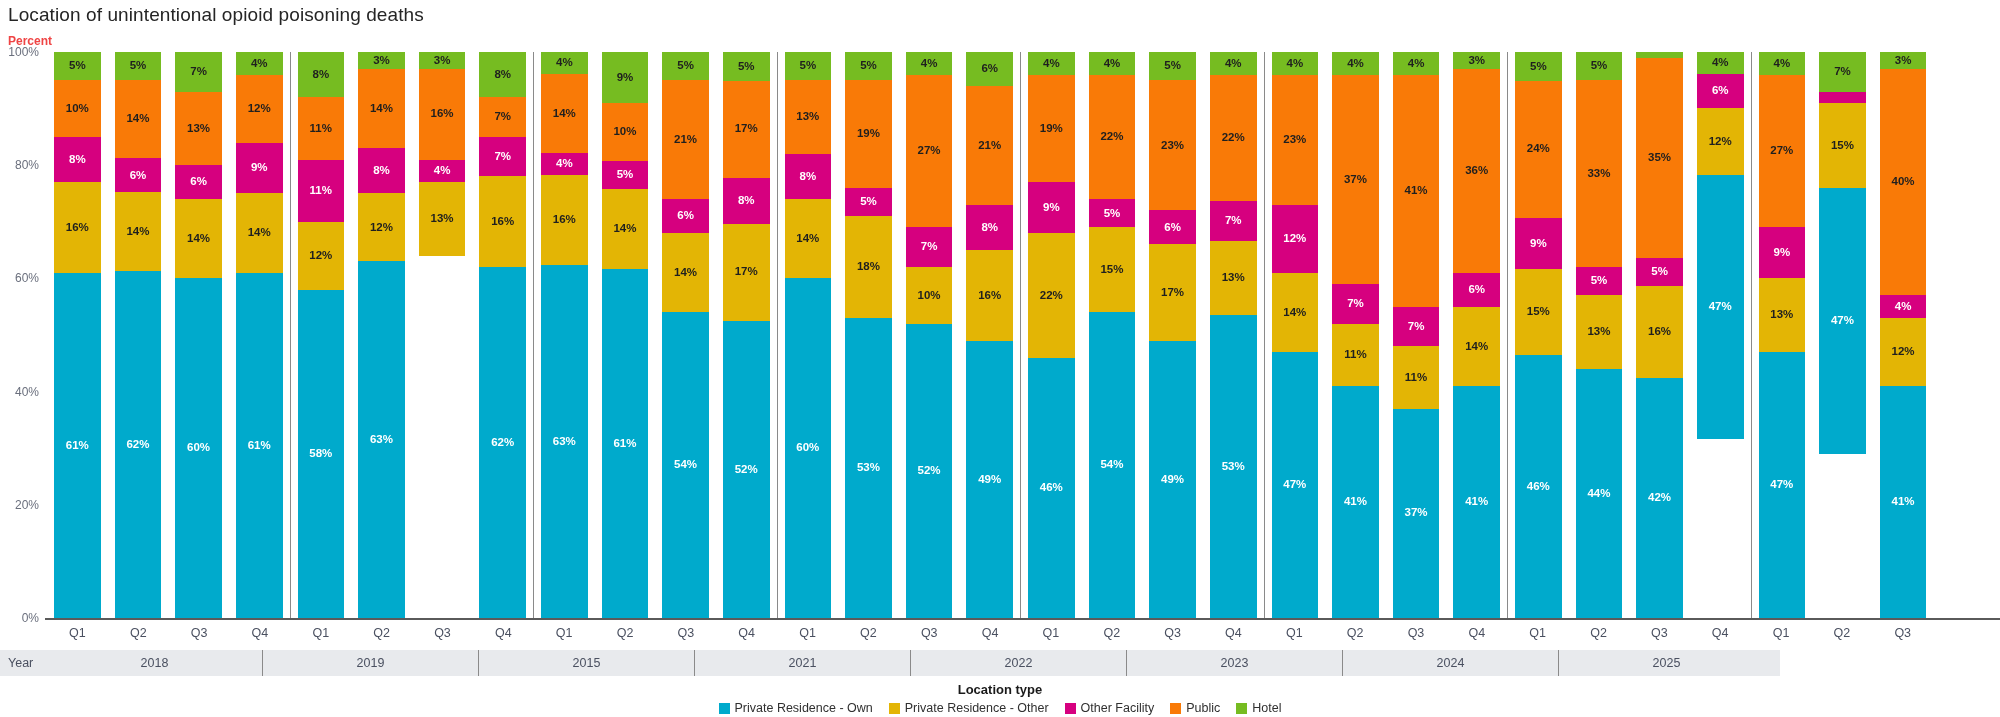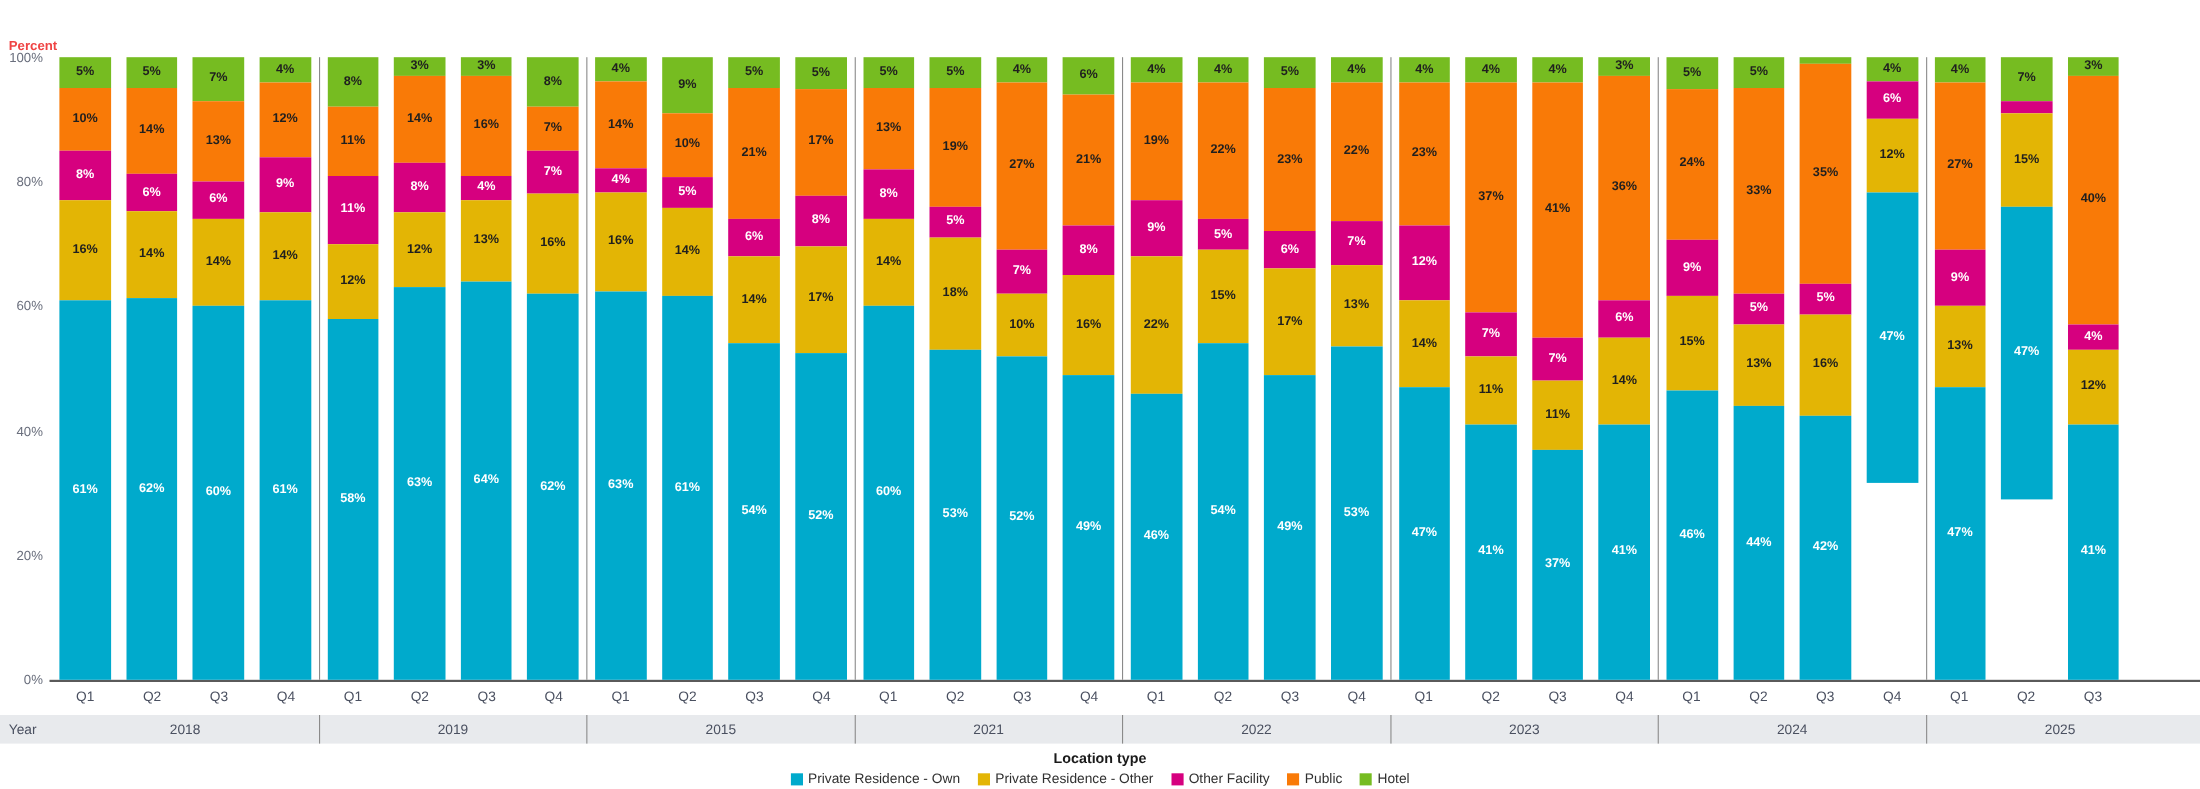--- a/index.html
+++ b/index.html
@@ -79,21 +79,21 @@
     display:flex;
   }
   .qgroup{display:flex;flex:1 1 0;}
   .qcell{
     flex:1 1 0;text-align:center;
     font-size:12.5px;color:#4a5060;
   }
 
   
   .yearband{
-    position:absolute;left:0;top:650px;width:2000px;height:26px;
+    position:absolute;left:0;top:650px;width:1780px;height:26px;
     background:#e8eaed;display:flex;align-items:center;
   }
   .yearband-label{
     width:47px;box-sizing:border-box;padding-left:8px;
     font-size:12.5px;color:#4a5060;flex:0 0 47px;
   }
   .yearband-cells{
     display:flex;flex:1 1 auto;height:26px;align-items:center;
     padding-right:6px;
   }
@@ -116,20 +116,21 @@
   }
   .legend-item{display:flex;align-items:center;gap:5px;}
   .swatch{width:11px;height:11px;display:inline-block;}
   .legend-label{font-size:12.5px;color:#303030;}
 </style>
 </head>
 <body>
 
 <div class="chart-root">
 
+  <div class="chart-title">Location of unintentional opioid poisoning deaths</div>
   <div class="axis-title">Percent</div>
 
   <div class="plot-wrap">
     <div class="y-axis">
         <div class="y-tick" style="top: 0px;">100%</div>
         <div class="y-tick" style="top: 113.2px;">80%</div>
         <div class="y-tick" style="top: 226.4px;">60%</div>
         <div class="y-tick" style="top: 339.6px;">40%</div>
         <div class="y-tick" style="top: 452.8px;">20%</div>
         <div class="y-tick" style="top: 566px;">0%</div>
@@ -259,23 +260,20 @@
                 <span class="lbl">3%</span>
               </div>
               <div class="seg dark" style="background: rgb(249, 122, 7); height: 16%;">
                 <span class="lbl">16%</span>
               </div>
               <div class="seg light" style="background: rgb(214, 0, 127); height: 4%;">
                 <span class="lbl">4%</span>
               </div>
               <div class="seg dark" style="background: rgb(227, 181, 5); height: 13%;">
                 <span class="lbl">13%</span>
-              </div>
-              <div class="seg light" style="background: rgb(0, 170, 204); height: 64%;">
-                <span class="lbl">64%</span>
               </div>
             </div>
           </div>
           <div class="bar-slot">
             <div class="bar">
               <div class="seg dark" style="background: rgb(118, 188, 33); height: 8%;">
                 <span class="lbl">8%</span>
               </div>
               <div class="seg dark" style="background: rgb(249, 122, 7); height: 7%;">
                 <span class="lbl">7%</span>

